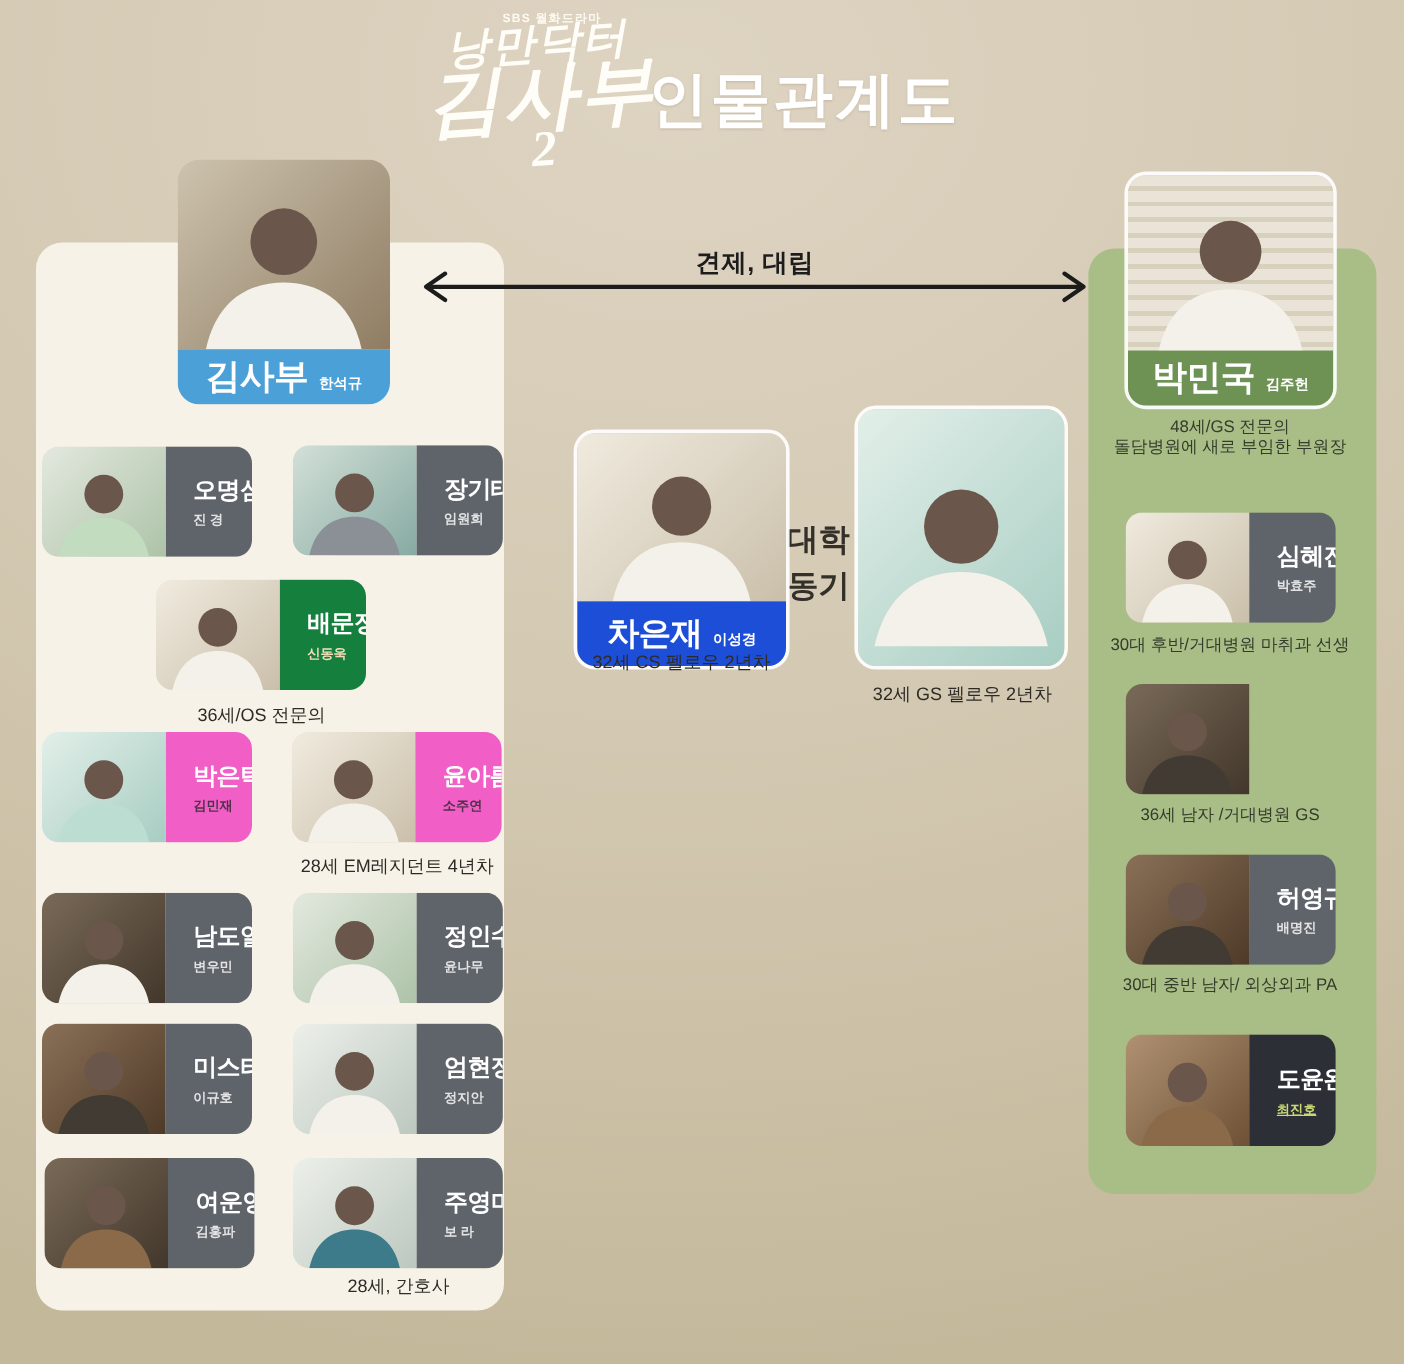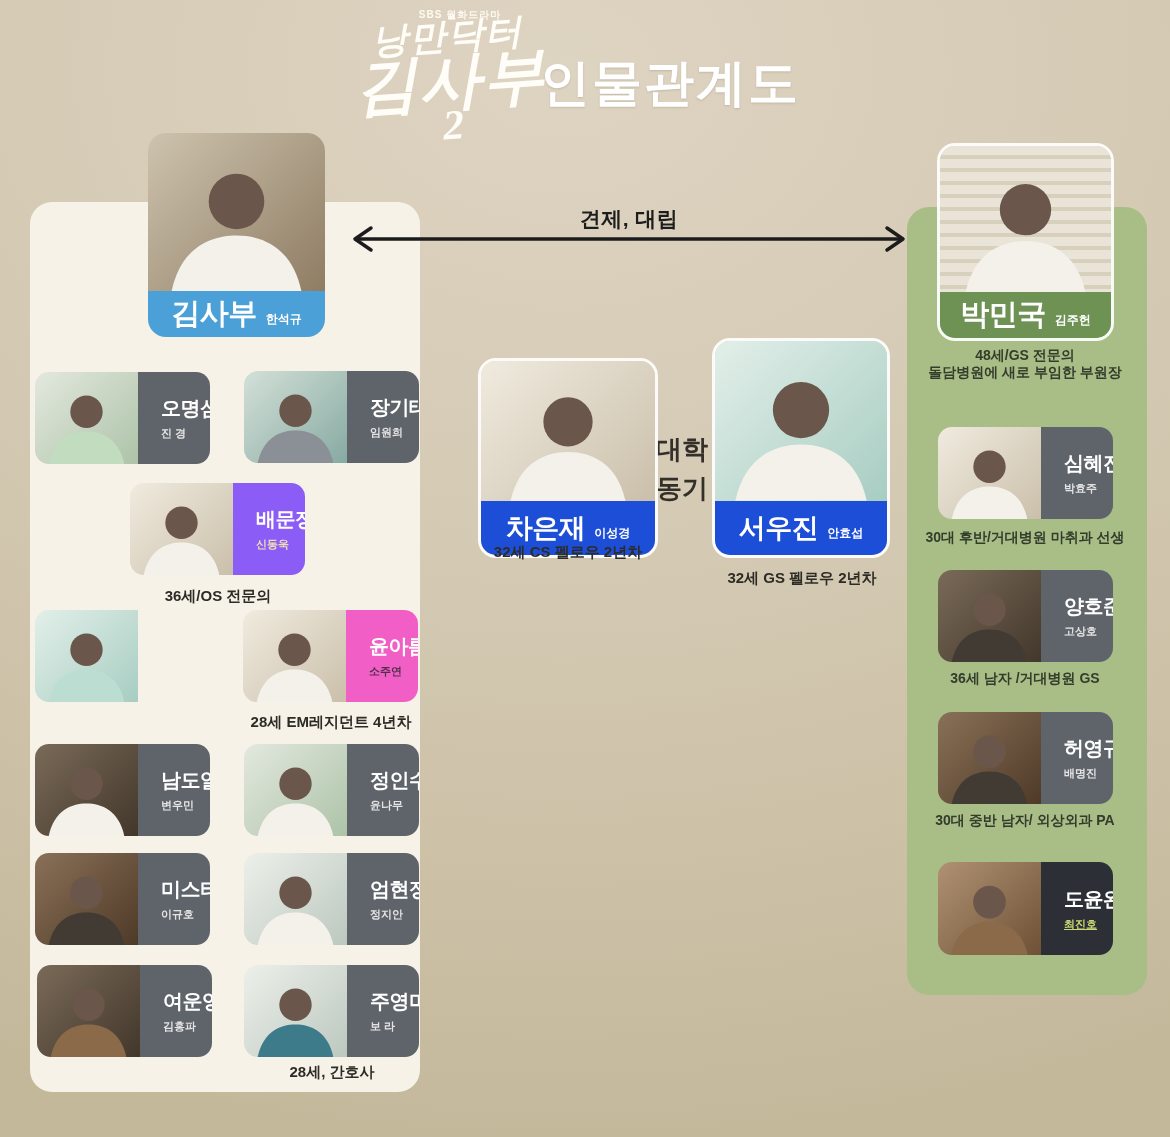--- a/index.html
+++ b/index.html
@@ -62,39 +62,39 @@
 
   
   .scard{position:absolute;width:175px;height:92px;border-radius:14px;overflow:hidden;display:flex;}
   .scard .photo{width:103px;flex:none;}
   .lbl{flex:1;display:flex;flex-direction:column;justify-content:center;padding-left:23px;gap:4px;}
   .lbl .nm{font-size:20px;font-weight:bold;color:#ffffff;letter-spacing:-0.5px;white-space:nowrap;}
   .lbl .actor{font-size:11px;font-weight:bold;color:#e3e3e3;white-space:nowrap;}
   .lbl-gray{background:#5f646b;}
   .lbl-pink{background:#f15fc6;}
   .lbl-pink .actor{color:#53304a;}
-  .lbl-brown{background:#8b5cf6;}
+  .lbl-brown{background:#15803d;}
   .lbl-brown .actor{color:#f2ddb6;}
   .lbl-dark{background:#2c2f36;}
   .lbl-dark .actor{color:#c9d874;text-decoration:underline;}
 
   
   .bcard{position:absolute;border-radius:18px;overflow:hidden;display:flex;flex-direction:column;box-sizing:border-box;}
   .bcard.bordered{border:3px solid rgba(255,255,255,.92);}
   .bcard .photo{flex:1;}
   .strip{flex:none;height:46px;display:flex;align-items:center;justify-content:center;gap:9px;}
   .strip .bnm{font-size:29px;font-weight:bold;color:#fff;letter-spacing:-0.5px;}
   .strip .bactor{font-size:12px;font-weight:bold;color:#fff;margin-top:11px;}
   .strip-blue{background:#4ba0d8;}
   .strip-green{background:#6d9254;}
   .strip-pink{background:#1d4ed8;height:54px;}
   .strip-pink .bnm{font-size:27px;}
 
   
-  .cap{position:absolute;font-size:15px;font-weight:bold;color:#2d2b26;text-align:center;white-space:nowrap;}
+  .cap{position:absolute;font-size:15px;font-weight:normal;color:#2d2b26;text-align:center;white-space:nowrap;}
   .cap-green{color:#343c2c;font-size:14px;}
   .cap2{line-height:1.2;}
 </style>
 </head>
 <body>
 
 <div class="abs network">SBS 월화드라마</div>
 <div class="abs logo">
   <div class="logo-l1">낭만닥터</div>
   <div class="logo-l2">김사부</div>
@@ -161,24 +161,20 @@
 </div>
 <div class="cap" style="left:468px;top:543px;width:200px">32세  CS 펠로우 2년차</div>
 
 <div class="bcard bordered" style="left:712px;top:338px;width:178px;height:220px">
   <div class="photo ph-mint">
     <svg class="sil sil-light" viewBox="0 0 100 90">
       <circle class="hd" cx="50" cy="32" r="18"></circle>
         <path class="bd" d="M8,90 C14,62 33,54 50,54 C67,54 86,62 92,90 Z"></path>
     </svg>
   </div>
-  <div class="strip strip-pink">
-    <span class="bnm">서우진</span>
-    <span class="bactor">안효섭</span>
-  </div>
 </div>
 <div class="cap" style="left:702px;top:569px;width:200px">32세  GS 펠로우 2년차</div>
 
 <div class="scard" style="left:35px;top:372px">
   <div class="photo ph-sage">
     <svg class="sil sil-green" viewBox="0 0 100 90">
         <circle class="hd" cx="50" cy="32" r="18"></circle>
         <path class="bd" d="M8,90 C14,62 33,54 50,54 C67,54 86,62 92,90 Z"></path>
       </svg>
   </div>
@@ -215,20 +211,24 @@
 </div>
 <div class="cap" style="left:118px;top:587px;width:200px">36세/OS 전문의</div>
 
 <div class="scard" style="left:35px;top:610px">
   <div class="photo ph-mint">
     <svg class="sil sil-mint" viewBox="0 0 100 90">
         <circle class="hd" cx="50" cy="32" r="18"></circle>
         <path class="bd" d="M8,90 C14,62 33,54 50,54 C67,54 86,62 92,90 Z"></path>
       </svg>
   </div>
+  <div class="lbl lbl-pink">
+    <div class="nm">박은탁</div>
+    <div class="actor">김민재</div>
+  </div>
 </div>
 
 <div class="scard" style="left:243px;top:610px">
   <div class="photo ph-light">
     <svg class="sil sil-light" viewBox="0 0 100 90">
         <circle class="hd" cx="50" cy="32" r="18"></circle>
         <path class="bd" d="M8,90 C14,62 33,54 50,54 C67,54 86,62 92,90 Z"></path>
       </svg>
   </div>
   <div class="lbl lbl-pink">
@@ -331,24 +331,20 @@
 </div>
 <div class="cap cap-green" style="left:915px;top:529px;width:220px">30대 후반/거대병원 마취과 선생</div>
 
 <div class="scard" style="left:938px;top:570px">
   <div class="photo ph-dark">
     <svg class="sil sil-dark" viewBox="0 0 100 90">
         <circle class="hd" cx="50" cy="32" r="18"></circle>
         <path class="bd" d="M8,90 C14,62 33,54 50,54 C67,54 86,62 92,90 Z"></path>
       </svg>
   </div>
-  <div class="lbl lbl-gray">
-    <div class="nm">양호준</div>
-    <div class="actor">고상호</div>
-  </div>
 </div>
 <div class="cap cap-green" style="left:915px;top:670px;width:220px">36세 남자 /거대병원  GS</div>
 
 <div class="scard" style="left:938px;top:712px">
   <div class="photo ph-darkbrown">
     <svg class="sil sil-dark" viewBox="0 0 100 90">
         <circle class="hd" cx="50" cy="32" r="18"></circle>
         <path class="bd" d="M8,90 C14,62 33,54 50,54 C67,54 86,62 92,90 Z"></path>
       </svg>
   </div>

